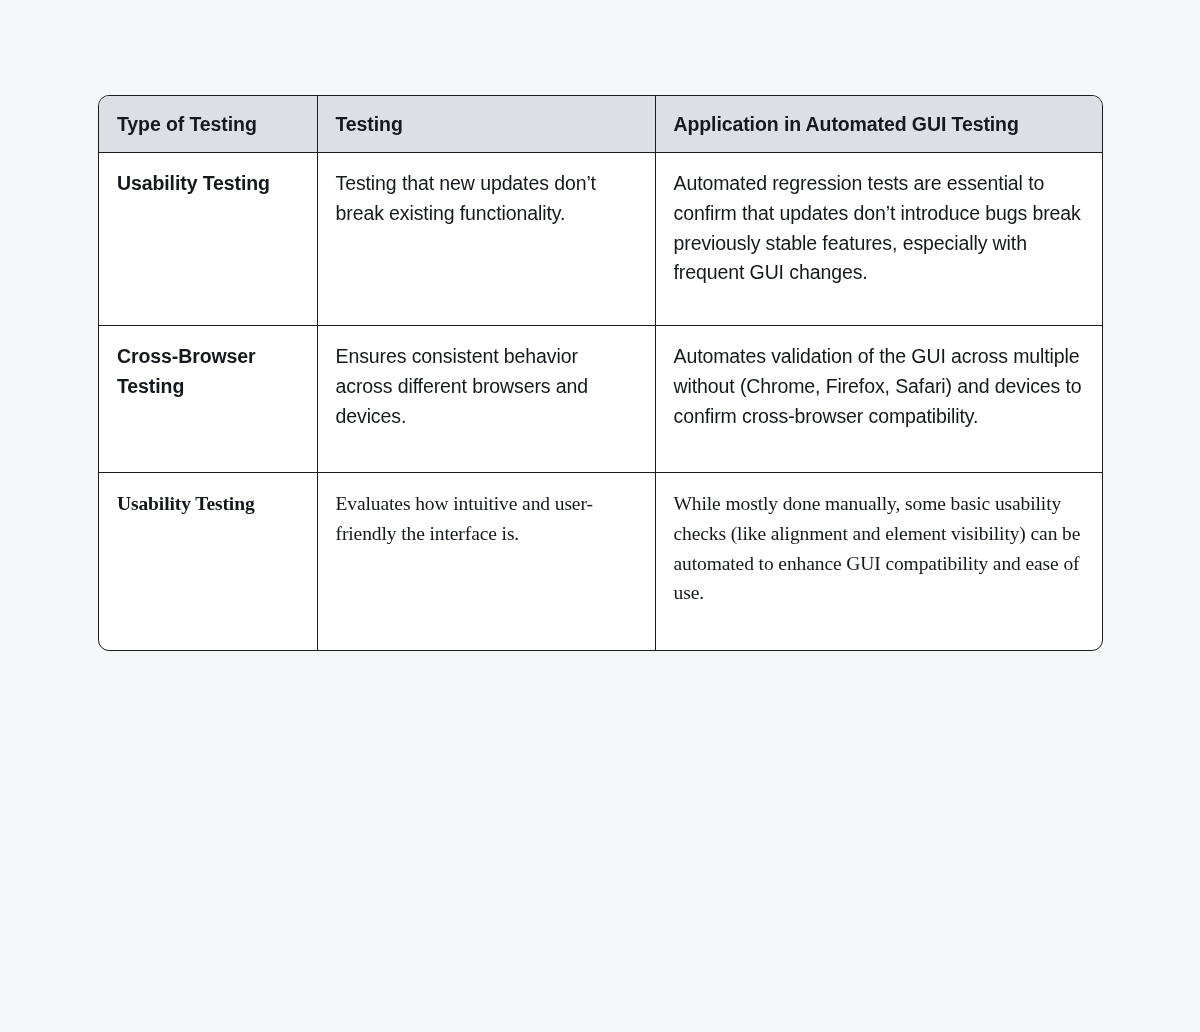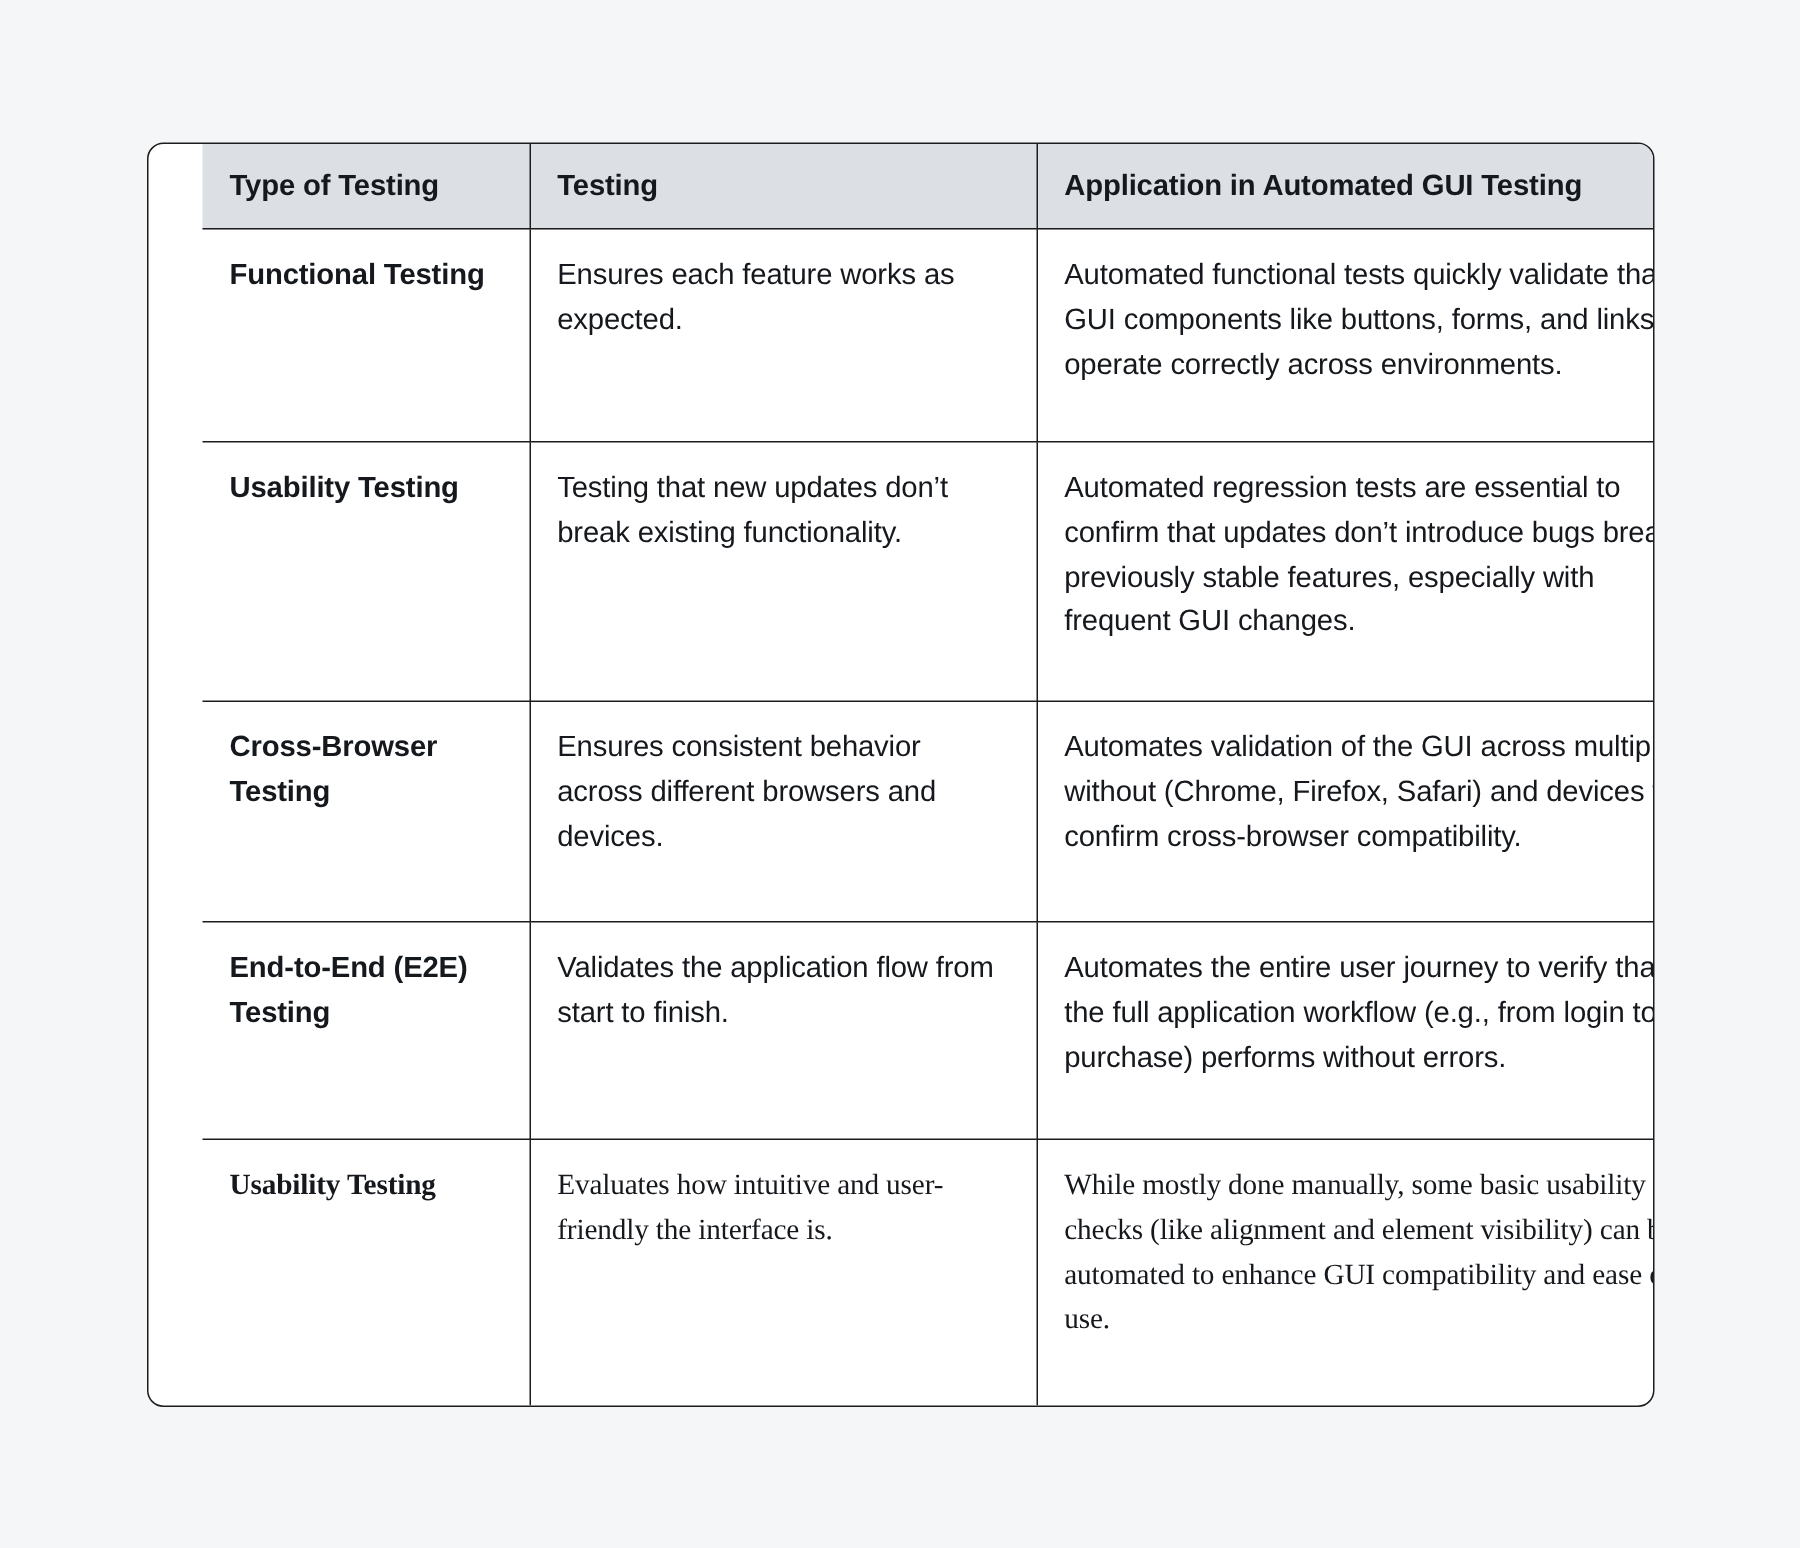--- a/index.html
+++ b/index.html
@@ -23,21 +23,20 @@
 
   .table-wrap {
     position: absolute;
     left: 98px;
     top: 95px;
     width: 1005px;
     border: 1px solid #1c1c1c;
     border-radius: 11px;
     overflow: hidden;
     background: #ffffff;
-    padding-left: 36px;
   }
 
   table.data-table {
     width: 100%;
     border-collapse: collapse;
     table-layout: fixed;
   }
 
   
   col.c1 { width: 218px; }
@@ -96,39 +95,29 @@
         <col class="c3">
       </colgroup>
       <thead>
         <tr>
           <th>Type of Testing</th>
           <th>Testing</th>
           <th>Application in Automated GUI Testing</th>
         </tr>
       </thead>
       <tbody>
-        <tr class="r0">
-          <td class="type-cell">Functional Testing</td>
-          <td>Ensures each feature works as expected.</td>
-          <td>Automated functional tests quickly validate that GUI components like buttons, forms, and links operate correctly across environments.</td>
-        </tr>
         <tr class="r1">
           <td class="type-cell">Usability Testing</td>
           <td>Testing that new updates don’t break existing functionality.</td>
           <td>Automated regression tests are essential to confirm that updates don’t introduce bugs break previously stable features, especially with frequent GUI changes.</td>
         </tr>
         <tr class="r2">
           <td class="type-cell">Cross-Browser Testing</td>
           <td>Ensures consistent behavior across different browsers and devices.</td>
           <td>Automates validation of the GUI across multiple without (Chrome, Firefox, Safari) and devices to confirm cross-browser compatibility.</td>
-        </tr>
-        <tr class="r3">
-          <td class="type-cell">End-to-End (E2E) Testing</td>
-          <td>Validates the application flow from start to finish.</td>
-          <td>Automates the entire user journey to verify that the full application workflow (e.g., from login to purchase) performs without errors.</td>
         </tr>
         <tr class="r4">
           <td class="type-cell">Usability Testing</td>
           <td>Evaluates how intuitive and user-friendly the interface is.</td>
           <td>While mostly done manually, some basic usability checks (like alignment and element visibility) can be automated to enhance GUI compatibility and ease of use.</td>
         </tr>
       </tbody>
     </table>
   </div>
 </div>

